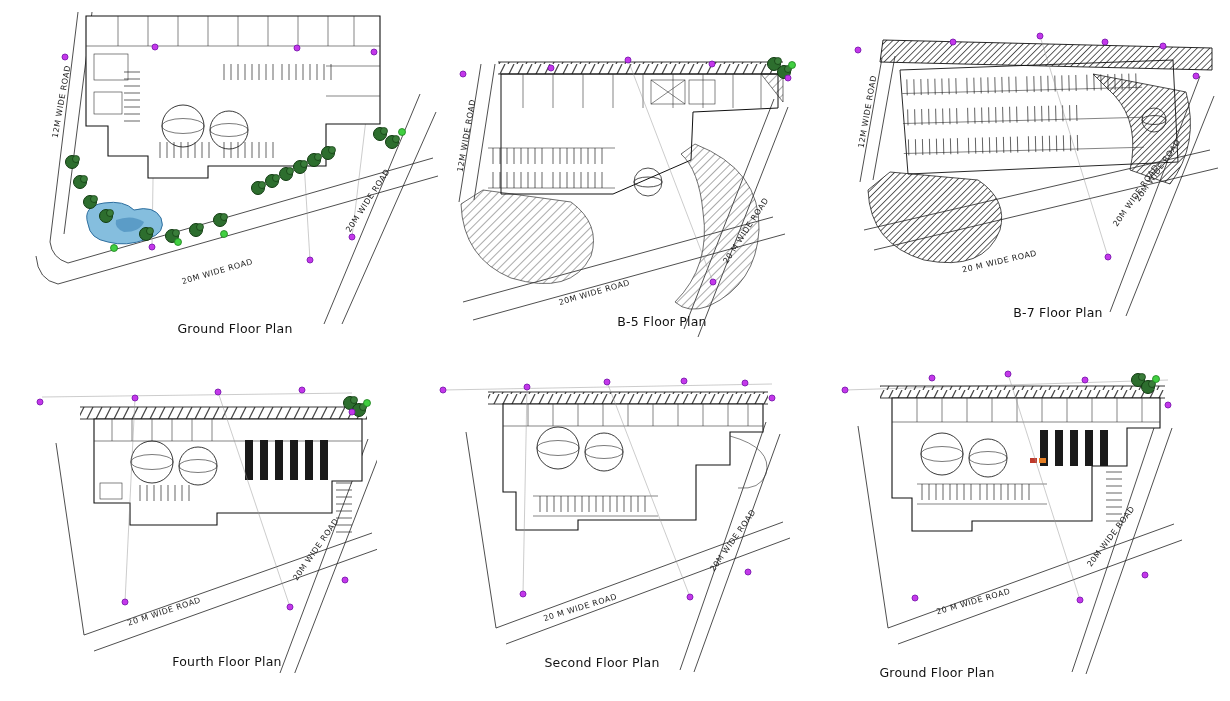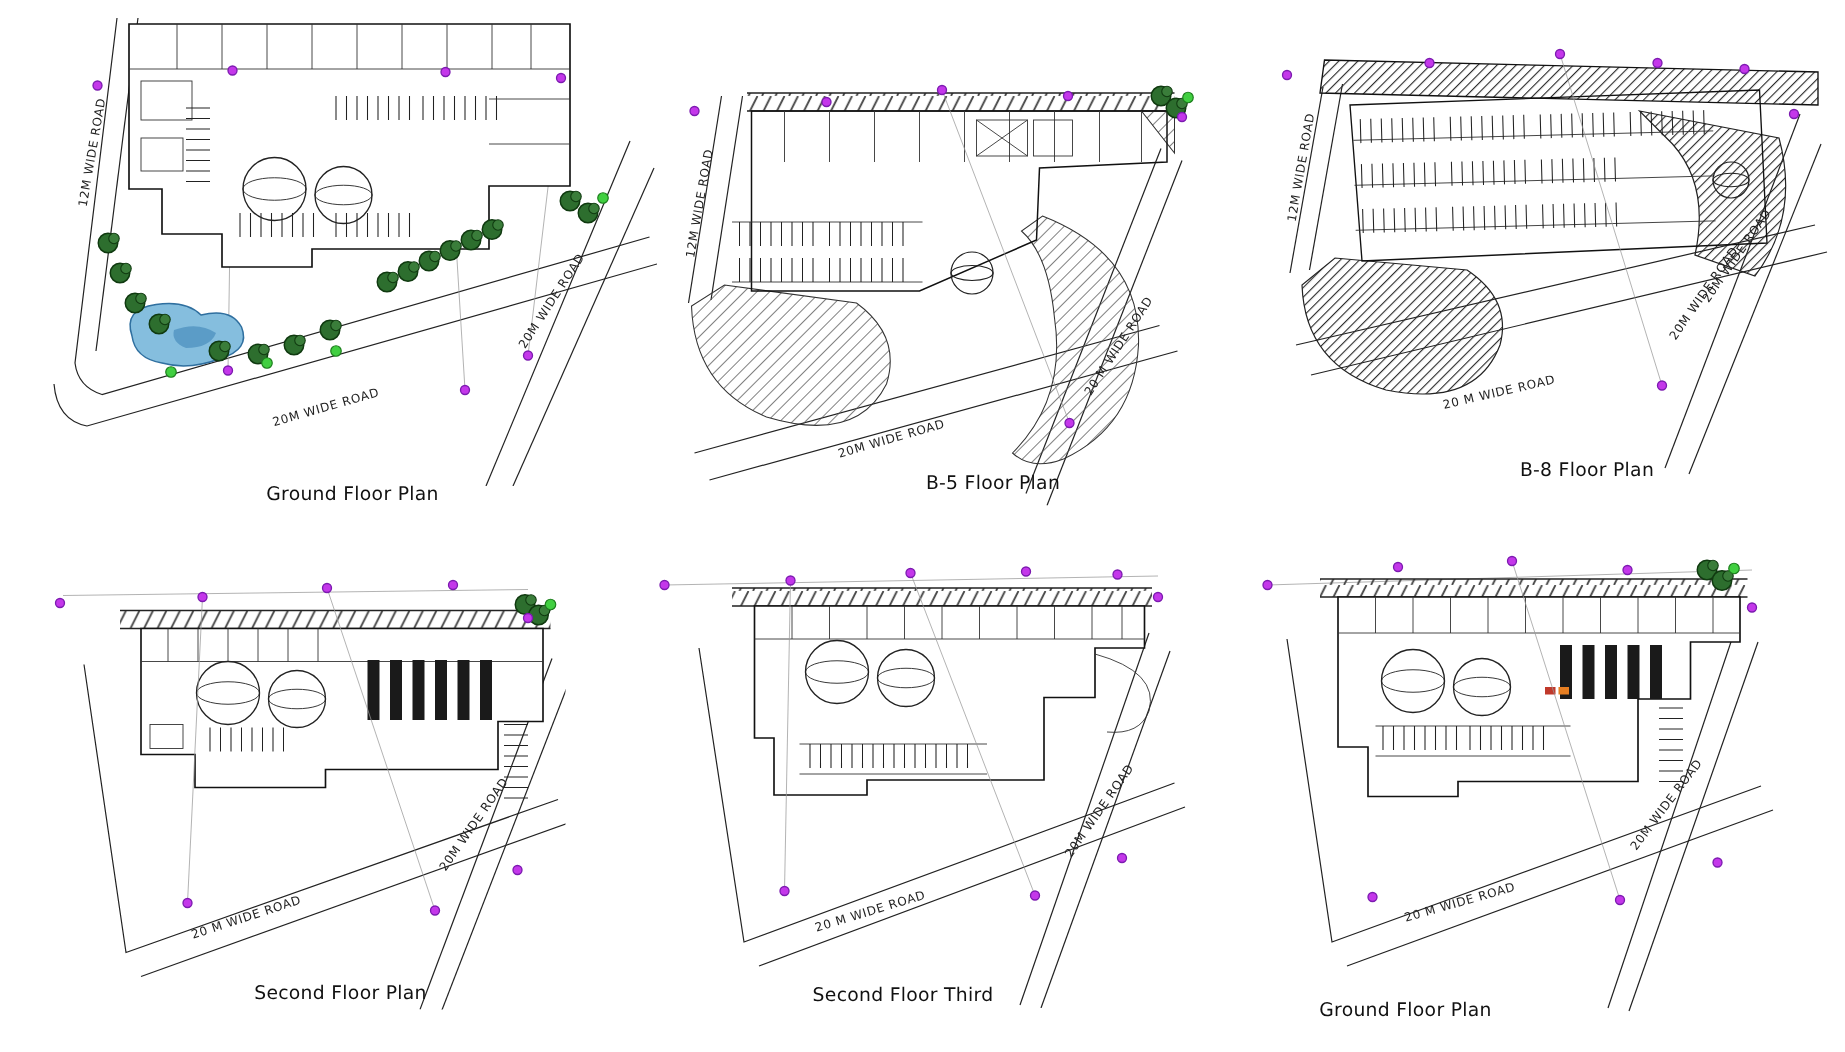--- a/index.html
+++ b/index.html
@@ -230,21 +230,21 @@
         <use href="#pmark" x="358" y="64"></use>
       <use href="#pmark" x="270" y="245"></use>
     </g>
     <g>
       <text class="road" text-anchor="middle" transform="translate(32,100) rotate(-80)">12M WIDE ROAD</text>
       <text class="road" text-anchor="middle" transform="translate(300,185) rotate(-55)">20M WIDE ROAD</text>
       <text class="road" text-anchor="middle" transform="translate(322,160) rotate(-55)">20M WIDE ROAD</text>
       <text class="road" text-anchor="middle" transform="translate(162,252) rotate(-13)">20 M WIDE ROAD</text>
     </g>
   </svg>
-  <div class="plan-title" style="left:155px;top:293px;width:130px">B-8 Floor Plan</div>
+  <div class="plan-title" style="left:155px;top:293px;width:130px">B-7 Floor Plan</div>
 </div>
 
 <div class="panel" style="left:22px;top:383px;width:355px;height:290px">
   <svg width="355" height="290" viewBox="0 0 355 290">
     <g stroke="#222" stroke-width="0.8" fill="none">
       <path d="M34,60 L62,252 L350,150"></path>
       <path d="M72,268 L356,166"></path>
       <path d="M346,56 L258,290"></path>
         <path d="M358,70 L272,292"></path>
     </g>
@@ -288,21 +288,21 @@
         <use href="#pmark" x="330" y="29"></use>
         <use href="#pmark" x="103" y="219"></use>
       <use href="#pmark" x="268" y="224"></use>
         <use href="#pmark" x="323" y="197"></use>
     </g>
     <g>
       <text class="road" text-anchor="middle" transform="translate(296,168) rotate(-55)">20M WIDE ROAD</text>
       <text class="road" text-anchor="middle" transform="translate(143,231) rotate(-18)">20 M WIDE ROAD</text>
     </g>
   </svg>
-  <div class="plan-title" style="left:140px;top:271px;width:130px">Second Floor Plan</div>
+  <div class="plan-title" style="left:140px;top:271px;width:130px">Fourth Floor Plan</div>
 </div>
 
 <div class="panel" style="left:428px;top:370px;width:365px;height:302px">
   <svg width="365" height="302" viewBox="0 0 365 302">
     <g stroke="#222" stroke-width="0.8" fill="none">
       <path d="M38,62 L68,258 L355,152"></path>
       <path d="M78,274 L362,168"></path>
       <path d="M338,52 L252,300"></path>
         <path d="M352,64 L266,302"></path>
     </g>
@@ -335,21 +335,21 @@
         <use href="#pmark" x="344" y="28"></use>
       <use href="#pmark" x="95" y="224"></use>
         <use href="#pmark" x="262" y="227"></use>
         <use href="#pmark" x="320" y="202"></use>
     </g>
     <g>
       <text class="road" text-anchor="middle" transform="translate(307,172) rotate(-55)">20M WIDE ROAD</text>
       <text class="road" text-anchor="middle" transform="translate(153,240) rotate(-17)">20 M WIDE ROAD</text>
     </g>
   </svg>
-  <div class="plan-title" style="left:109px;top:285px;width:130px">Second Floor Third</div>
+  <div class="plan-title" style="left:109px;top:285px;width:130px">Second Floor Plan</div>
 </div>
 
 <div class="panel" style="left:822px;top:366px;width:372px;height:316px">
   <svg width="372" height="316" viewBox="0 0 372 316">
     <g stroke="#222" stroke-width="0.8" fill="none">
       <path d="M36,60 L66,262 L352,158"></path>
       <path d="M76,278 L360,174"></path>
       <path d="M336,50 L250,306"></path>
         <path d="M350,62 L264,308"></path>
     </g>

